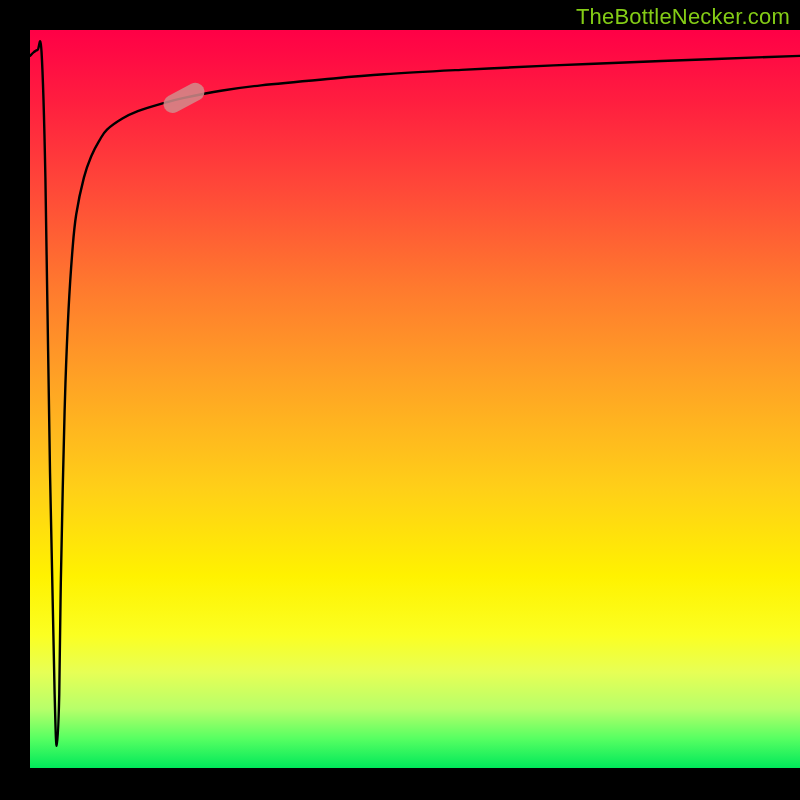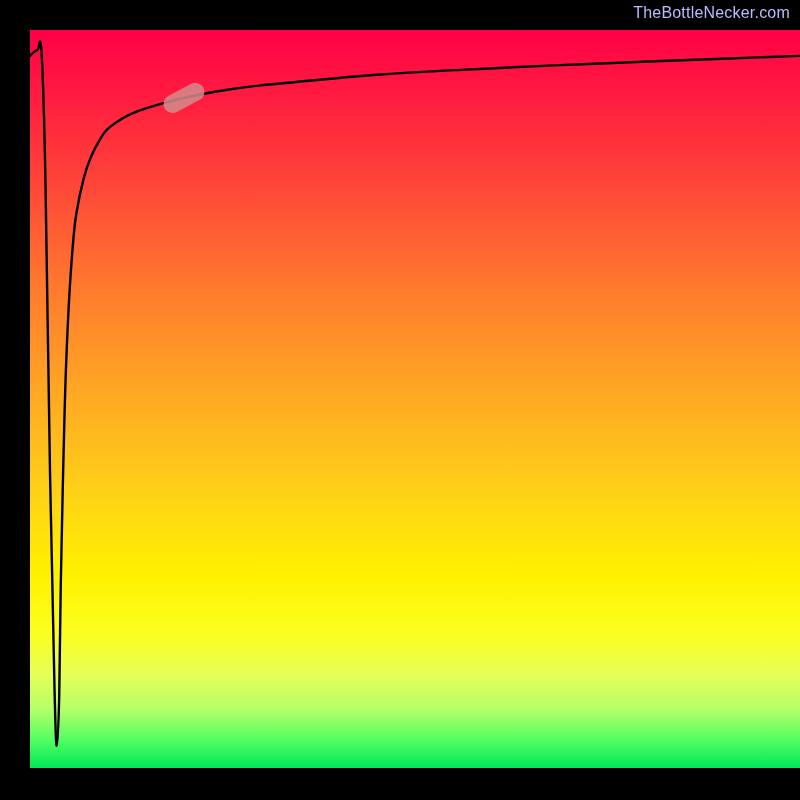--- a/index.html
+++ b/index.html
@@ -8,22 +8,22 @@
     height: 800px;
     background: #000;
     position: relative;
     font-family: Arial, Helvetica, sans-serif;
     overflow: hidden;
   }
   .watermark {
     position: absolute;
     top: 4px;
     right: 10px;
-    color: #c4b5fd;
-    font-size: 16px;
+    color: #84cc16;
+    font-size: 22px;
     font-weight: 500;
     letter-spacing: 0.2px;
     z-index: 10;
   }
   .plot-area {
     position: absolute;
     left: 30px;
     top: 30px;
     width: 770px;
     height: 738px;

